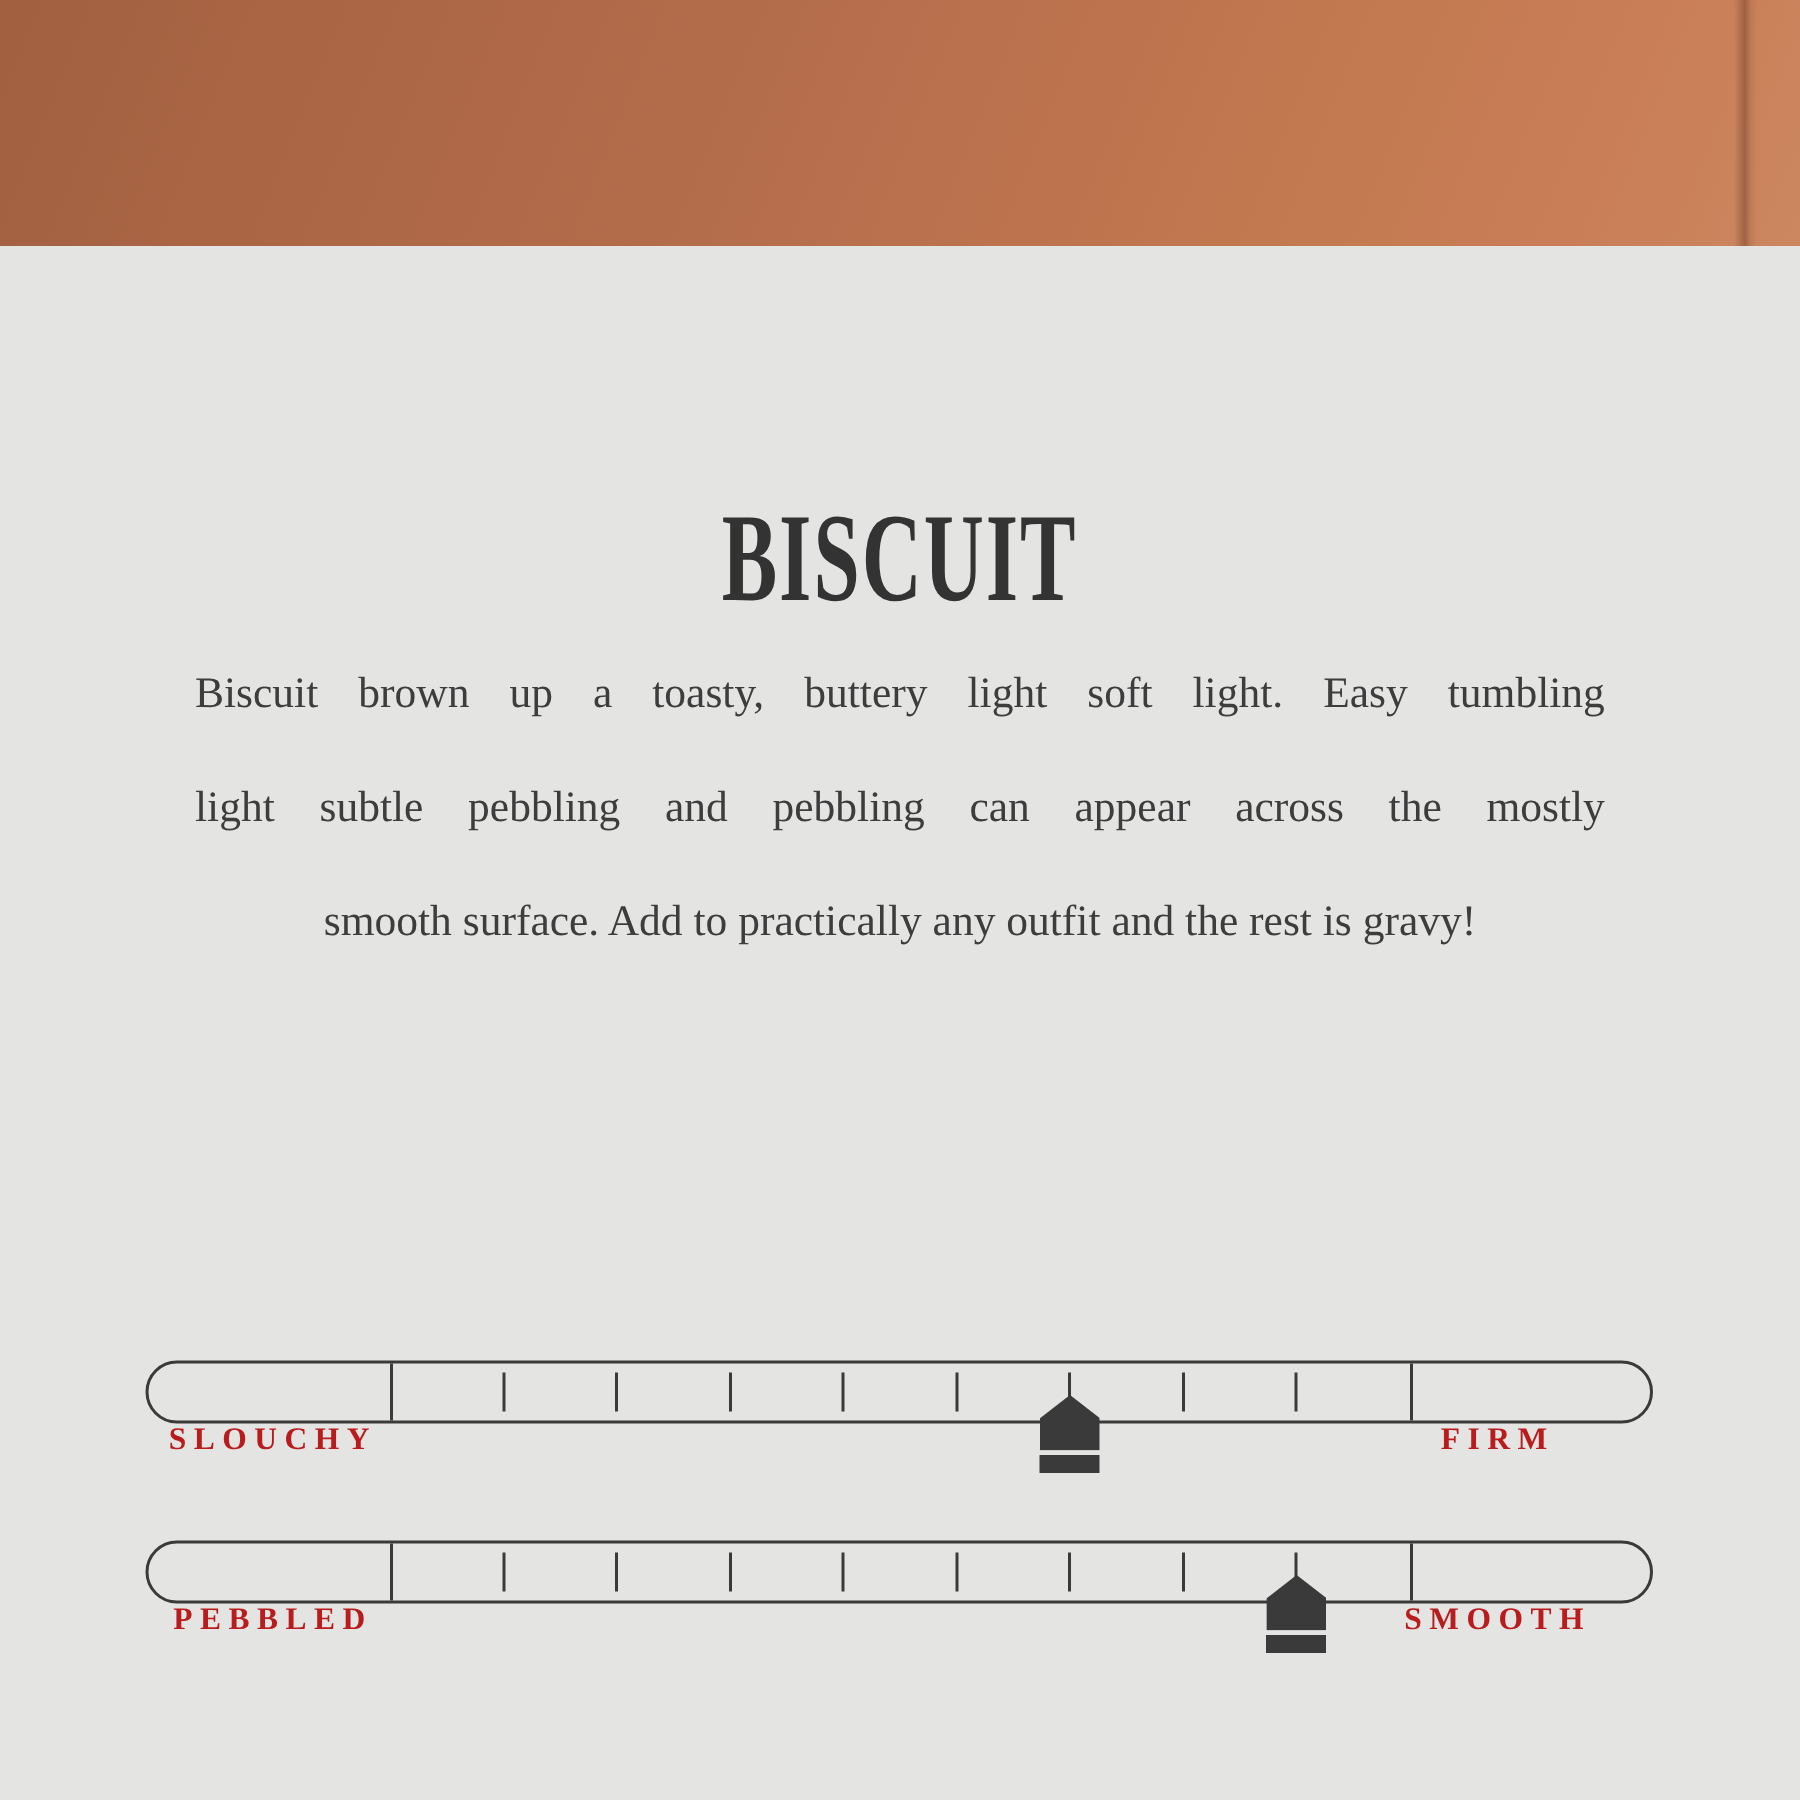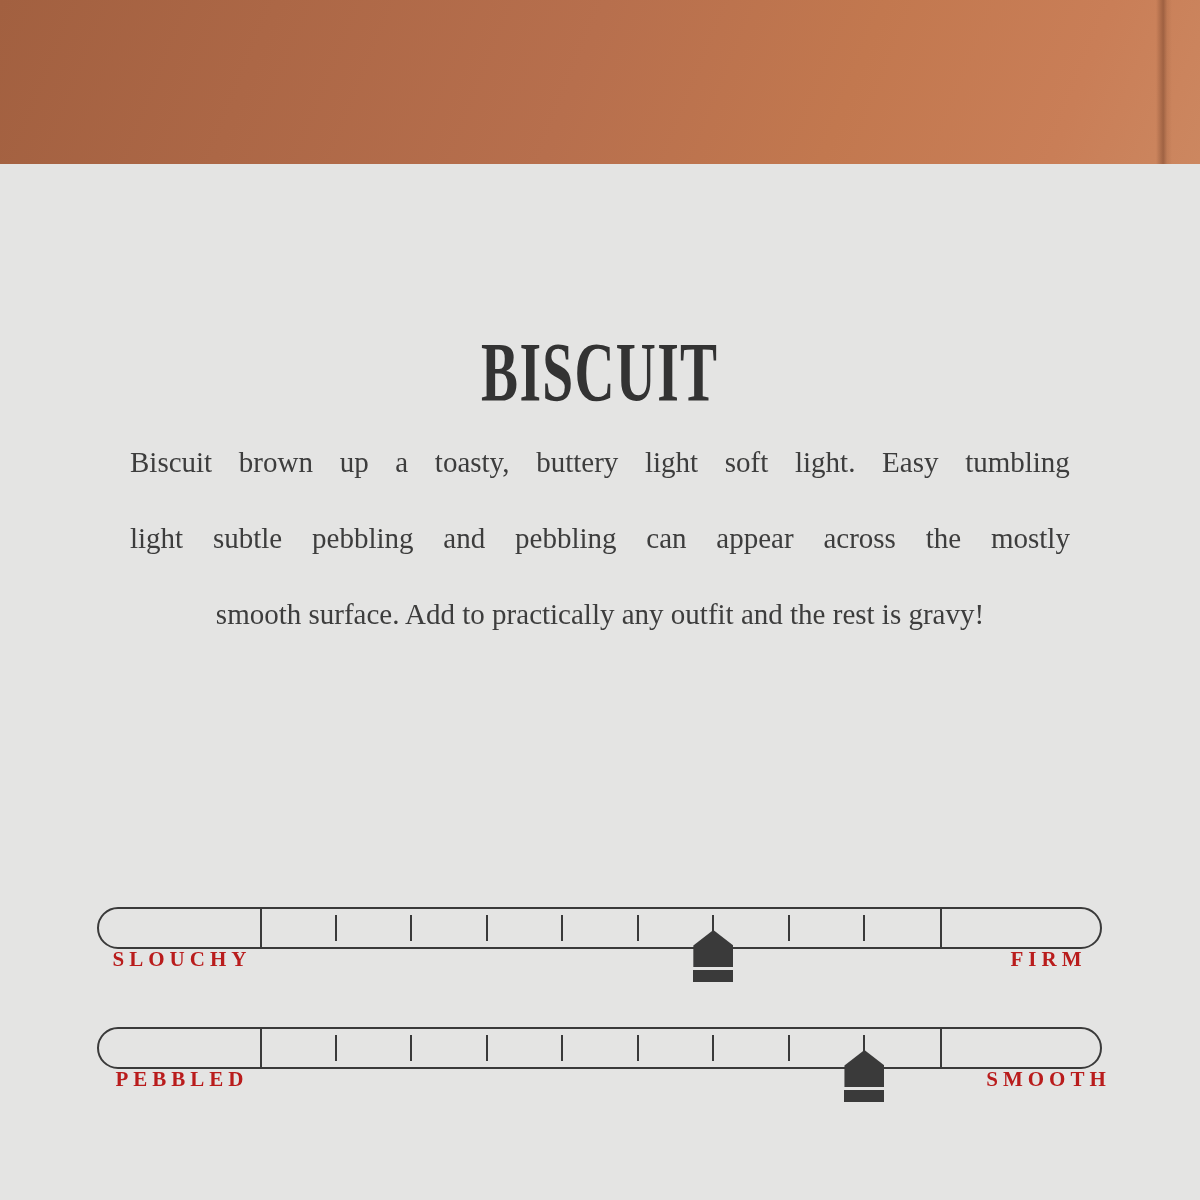--- a/index.html
+++ b/index.html
@@ -108,21 +108,21 @@
     align-items: center;
     justify-content: center;
     font-size: 21px;
     font-weight: 700;
     letter-spacing: 5px;
     text-indent: 5px;
     color: #b91c1c;
     margin-top: 31px;
   }
   .label-left  { left: 0;     width: 161px; }
-  .label-right { left: 867px; width: 160px; }
+  .label-right { left: 817px; width: 160px; }
   .marker {
     position: absolute;
     top: 21px;
     width: 40px;
     z-index: 2;
   }
   .marker-head {
     width: 40px; height: 37px;
     background: #3a3a3a;
     clip-path: polygon(50% 0, 100% 42%, 100% 100%, 0 100%, 0 42%);

